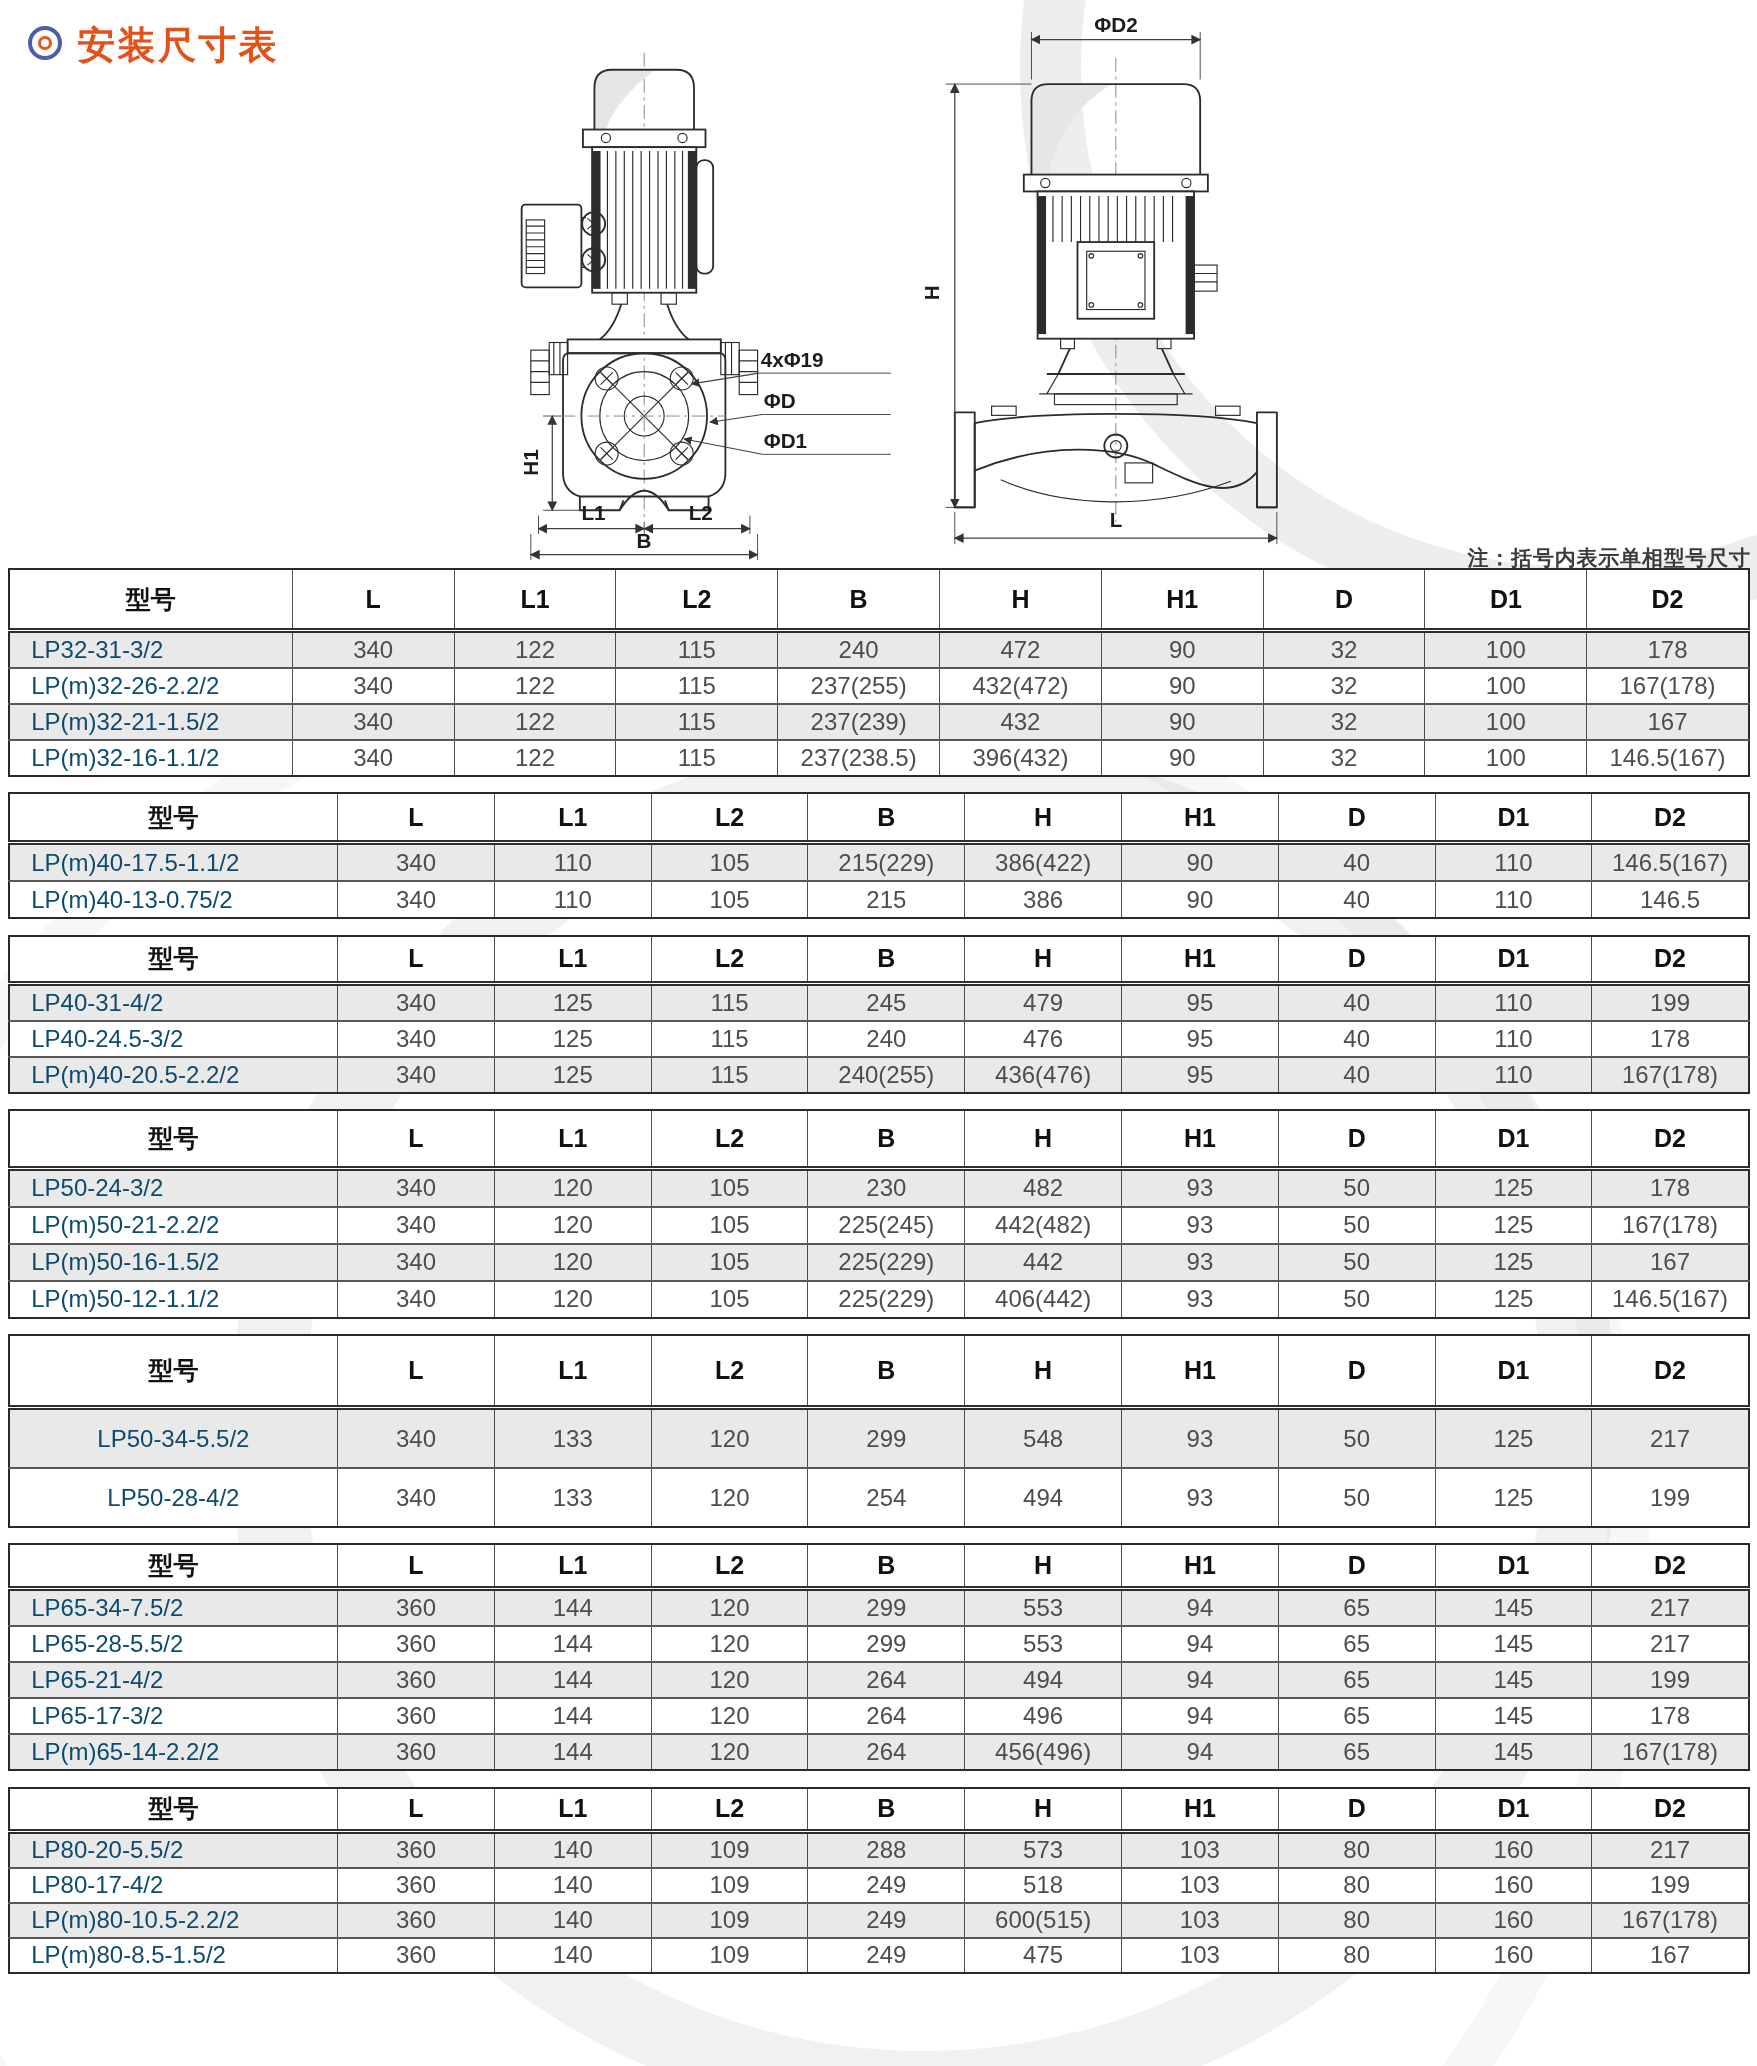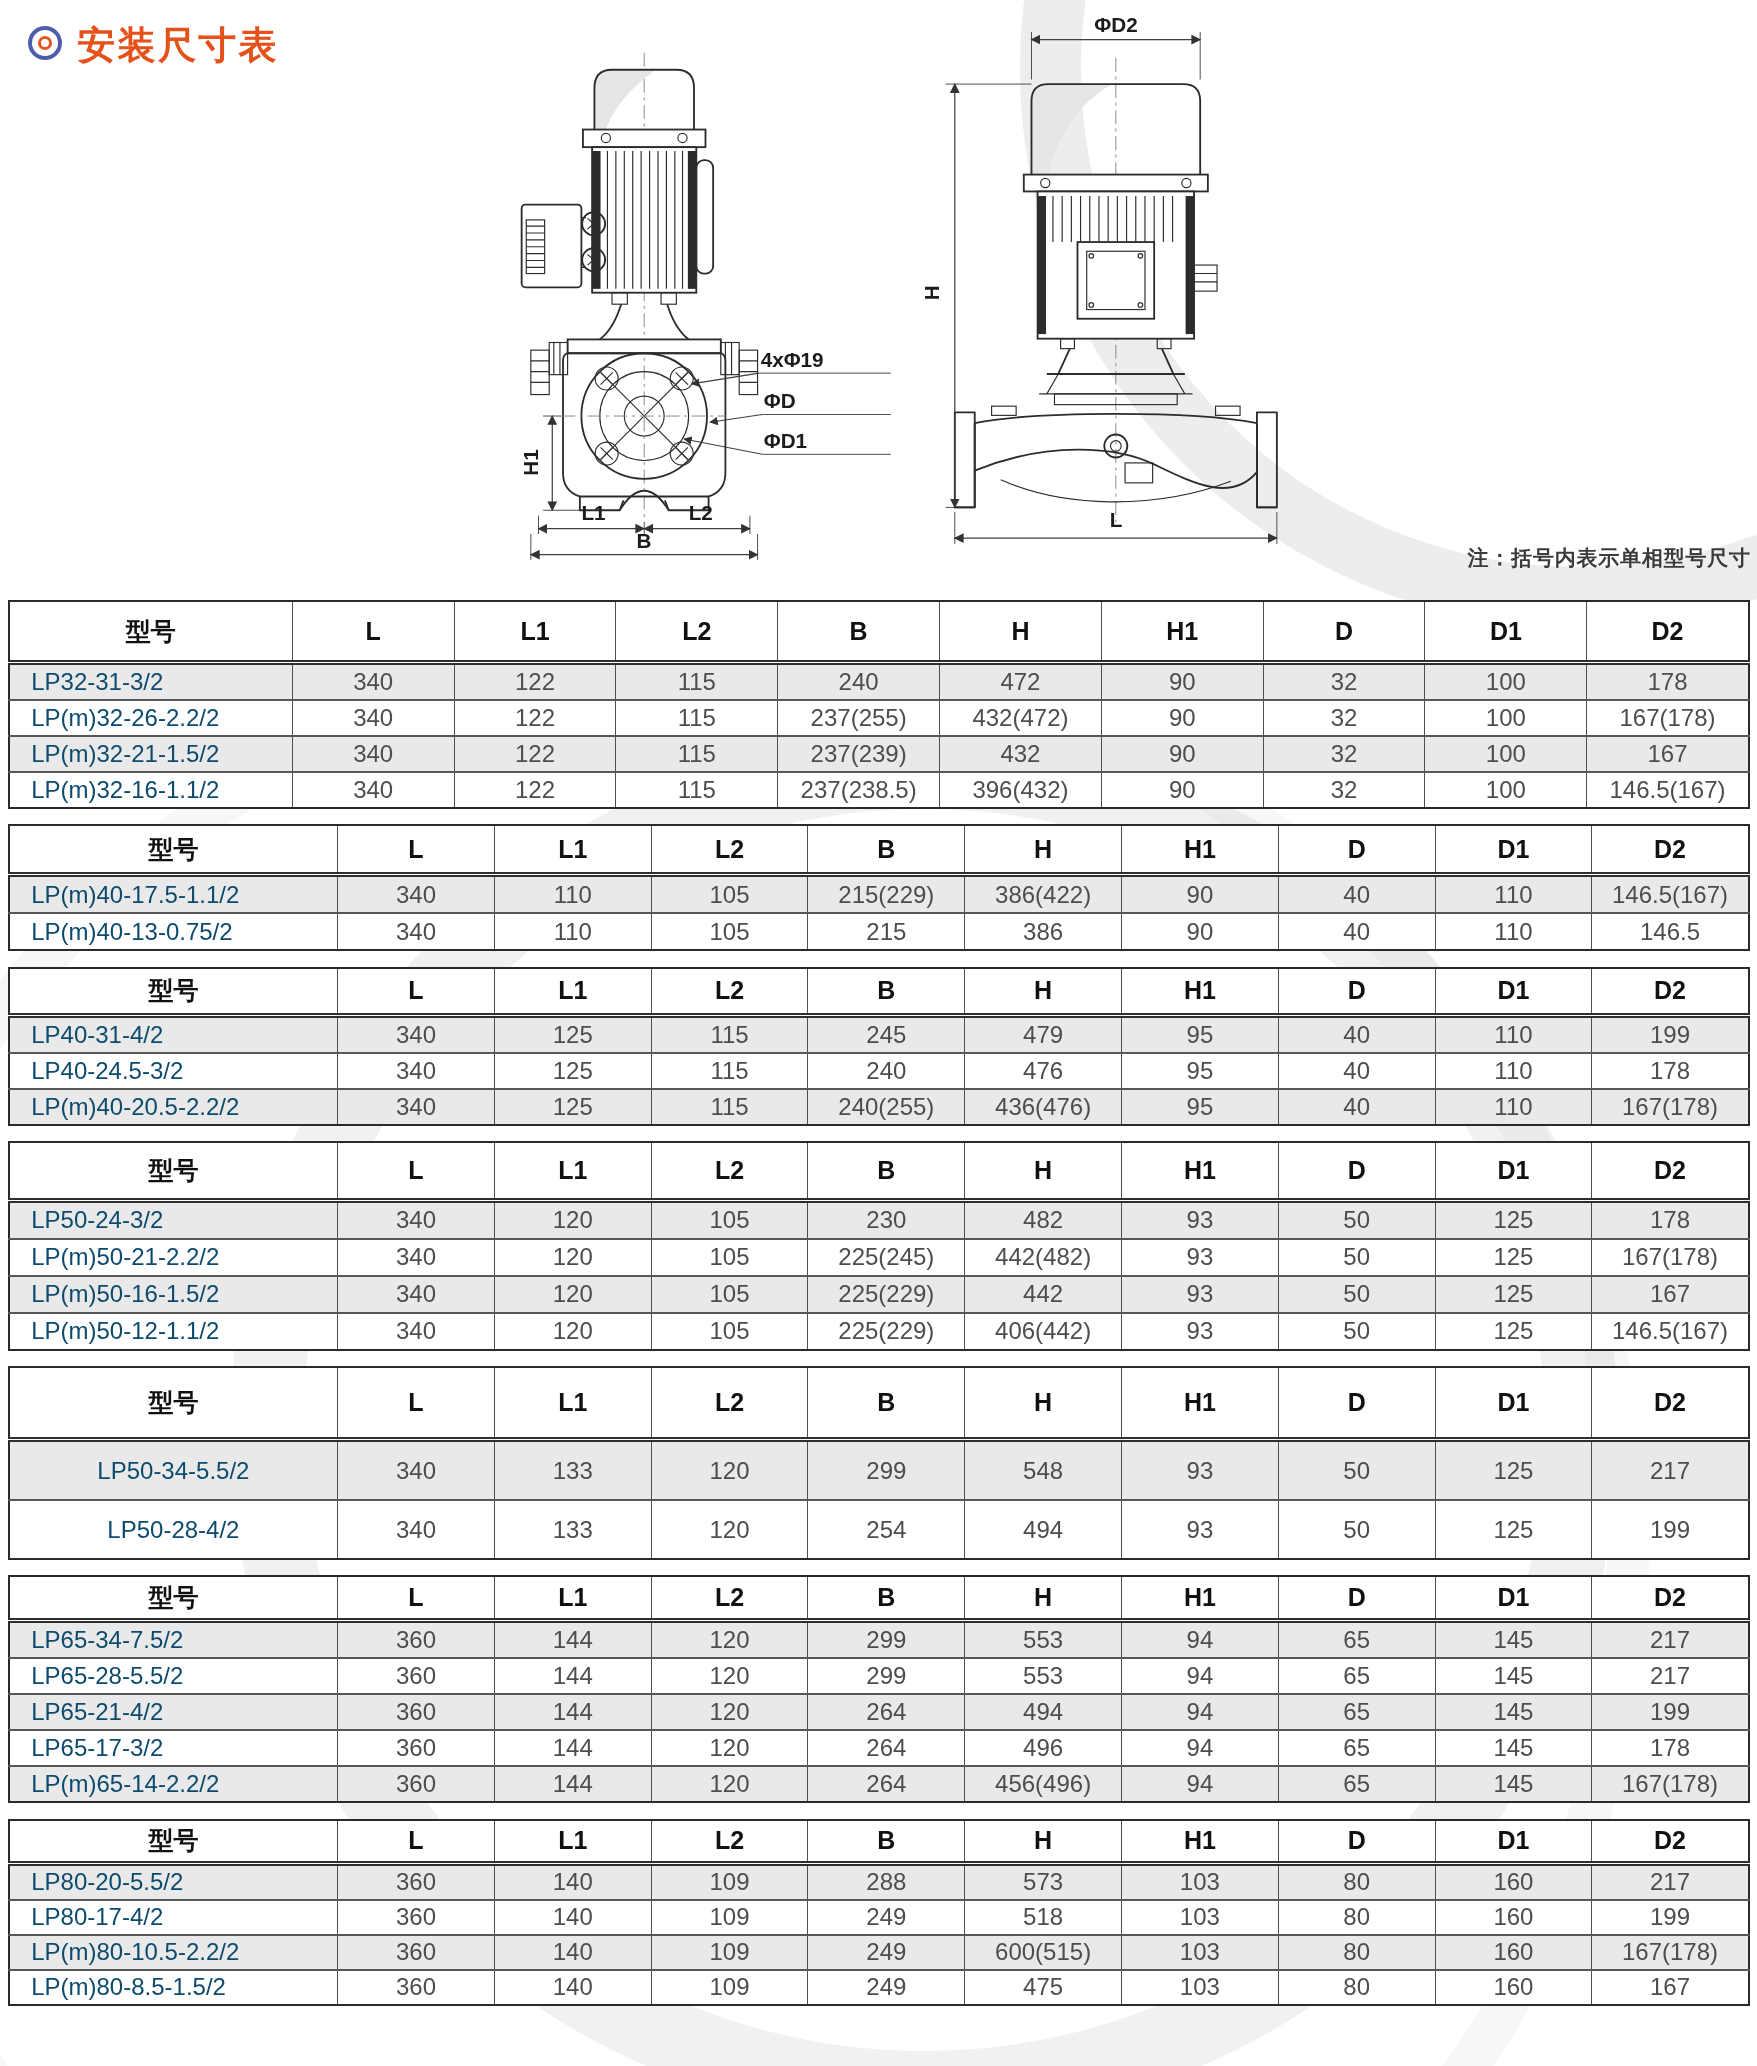--- a/index.html
+++ b/index.html
@@ -31,21 +31,21 @@
   .dk{fill:#2c2c2c;stroke:none;}
   .gy{fill:#e6e6e6;stroke:none;}
   .wh{fill:#ffffff;stroke:#2c2c2c;stroke-width:2.4;}
   .cl{stroke:#8a8a8a;stroke-width:1.3;stroke-dasharray:18 6 4 6;fill:none;}
   .dim{stroke:#3f3f3f;stroke-width:1.6;marker-start:url(#arr);marker-end:url(#arr);}
   .ext{stroke:#3f3f3f;stroke-width:1.2;}
   .lead{stroke:#3f3f3f;stroke-width:1.4;marker-end:url(#arr);}
   .lbl{font-family:"Liberation Sans","DejaVu Sans",sans-serif;font-weight:bold;font-size:27px;fill:#1c1c1c;}
 
   
-  #tables{position:absolute;top:568px;left:7.7px;width:1742px;margin-top:32px;}
+  #tables{position:absolute;top:568px;left:7.7px;width:1742px;}
   table.tbl{width:100%;border-collapse:collapse;table-layout:fixed;margin-bottom:15.3px;
             border:2.3px solid #2a2a2a;background:#fff;}
   .tbl th,.tbl td{border-left:1.5px solid #4e4e4e;border-right:1.5px solid #4e4e4e;
                   text-align:center;vertical-align:middle;padding:0 4.6px;
                   white-space:nowrap;overflow:hidden;}
   .tbl thead th{font-size:25px;font-weight:bold;color:#111;background:#fff;
                 border-bottom:5.4px double #2e2e2e;}
   .tbl td{font-size:24px;color:#4d4d4d;}
   .tbl td:first-child{text-align:left;padding-left:21.5px;color:#0c4a6e;}
   .tbl tbody tr:nth-child(odd){background:#e9e9e9;}

